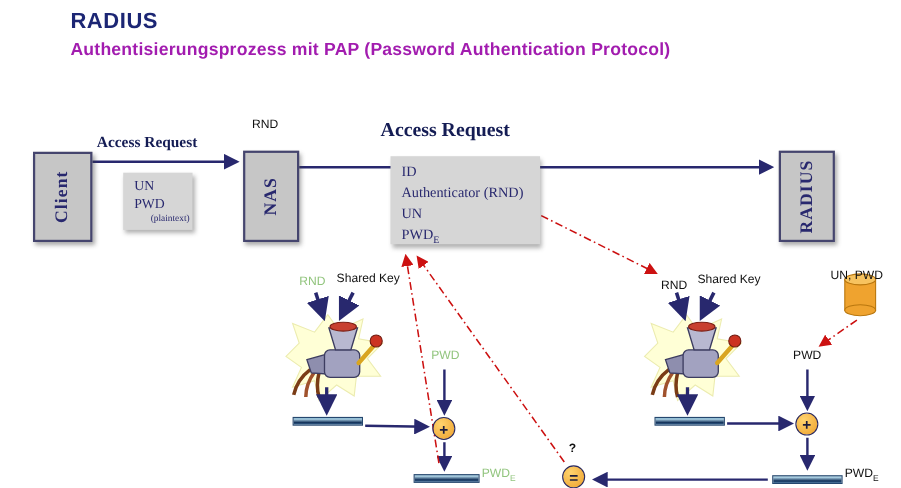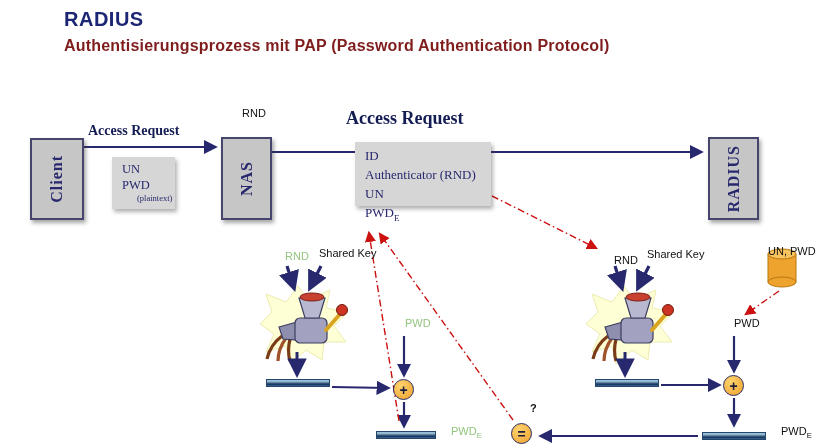--- a/index.html
+++ b/index.html
@@ -1,32 +1,32 @@
 <!DOCTYPE html>
 <html><head>
 <meta charset="utf-8">
 <style>
   html,body{margin:0;padding:0;background:#ffffff;}
   #slide{position:relative;width:819px;height:444px;background:#ffffff;overflow:hidden;
          font-family:"Liberation Sans",sans-serif;}
   .abs{position:absolute;}
   .title{font-size:20px;font-weight:bold;color:#1c2674;letter-spacing:.5px;}
-  .subtitle{font-size:16px;font-weight:bold;color:#7f1d1d;letter-spacing:.2px;}
+  .subtitle{font-size:16px;font-weight:bold;color:#a21caf;letter-spacing:.2px;}
   .vbox{background:#c6c6c6;border:2px solid#45456e;box-shadow:2px 3px 4px rgba(60,60,60,.45);
         display:flex;align-items:center;justify-content:center;}
   .vbox span{writing-mode:vertical-rl;transform:rotate(180deg);
         font-family:"Liberation Serif",serif;font-weight:bold;font-size:16px;
         color:#28286e;letter-spacing:1px;}
   .graybox{background:#d6d6d6;box-shadow:2px 3px 4px rgba(60,60,60,.4);
         font-family:"Liberation Serif",serif;color:#28286e;}
   .credline{font-size:12.5px;line-height:16px;padding-left:10px;}
   .plainline{font-size:8.5px;line-height:11px;padding-left:25px;}
   .pktline{font-size:13px;line-height:19px;padding-left:10px;}
   .ar-label{font-family:"Liberation Serif",serif;font-weight:bold;color:#141c54;}
-  .small{font-size:11px;color:#111111;margin-left:13px;}
+  .small{font-size:11px;color:#111111;}
   .green{color:#92c57e;}
   .bar{background:linear-gradient(180deg,#8ab8d0 0%,#a6cbdf 18%,#123058 70%,#3d6a96 100%);
        border:1px solid #25476e;box-sizing:border-box;}
   .circle{width:21px;height:21px;border-radius:50%;border:1.6px solid #2a2a60;
        background:radial-gradient(circle at 35% 30%,#ffd36e,#eda12d);
        display:flex;align-items:center;justify-content:center;
        font-weight:bold;color:#1c1c3c;font-size:14px;box-sizing:border-box;}
   sub{font-size:70%;}
 </style>
 </head>
@@ -106,21 +106,21 @@
   <div class="abs ar-label" style="left:88px;top:123px;font-size:14px">Access Request</div>
   <div class="abs ar-label" style="left:346px;top:108px;font-size:18px">Access Request</div>
   <div class="abs small" style="left:229px;top:107px">RND</div>
 
   <div class="abs graybox" style="left:112px;top:157px;width:63px;height:52px;padding-top:4px;box-sizing:border-box">
     <div class="credline">UN</div>
     <div class="credline">PWD</div>
     <div class="plainline">(plaintext)</div>
   </div>
 
-  <div class="abs graybox" style="left:355px;top:142px;width:136px;height:64px;padding-top:4px;box-sizing:border-box">
+  <div class="abs graybox" style="left:355px;top:142px;width:136px;height:80px;padding-top:4px;box-sizing:border-box">
     <div class="pktline">ID</div>
     <div class="pktline">Authenticator (RND)</div>
     <div class="pktline">UN</div>
     <div class="pktline"><span>PWD</span><sub>E</sub></div>
   </div>
 
   <div class="abs small green" style="left:272px;top:250px">RND</div>
   <div class="abs small" style="left:306px;top:247px">Shared Key</div>
   <div class="abs bar" style="left:266px;top:379px;width:64px;height:8px"></div>
   <div class="abs small green" style="left:392px;top:317px">PWD</div>

